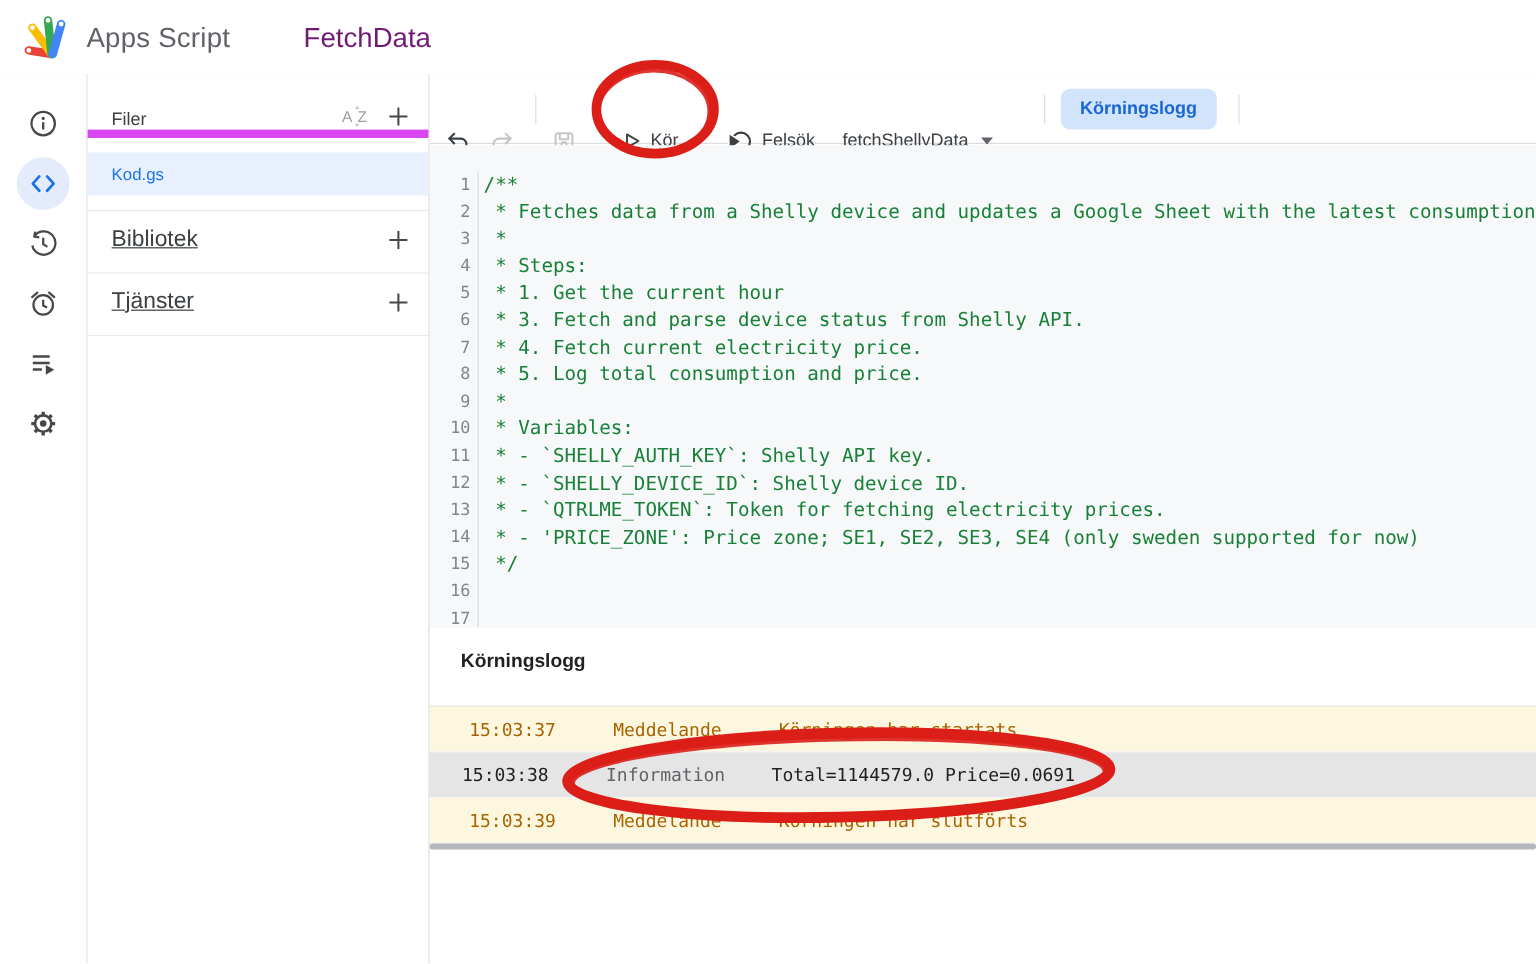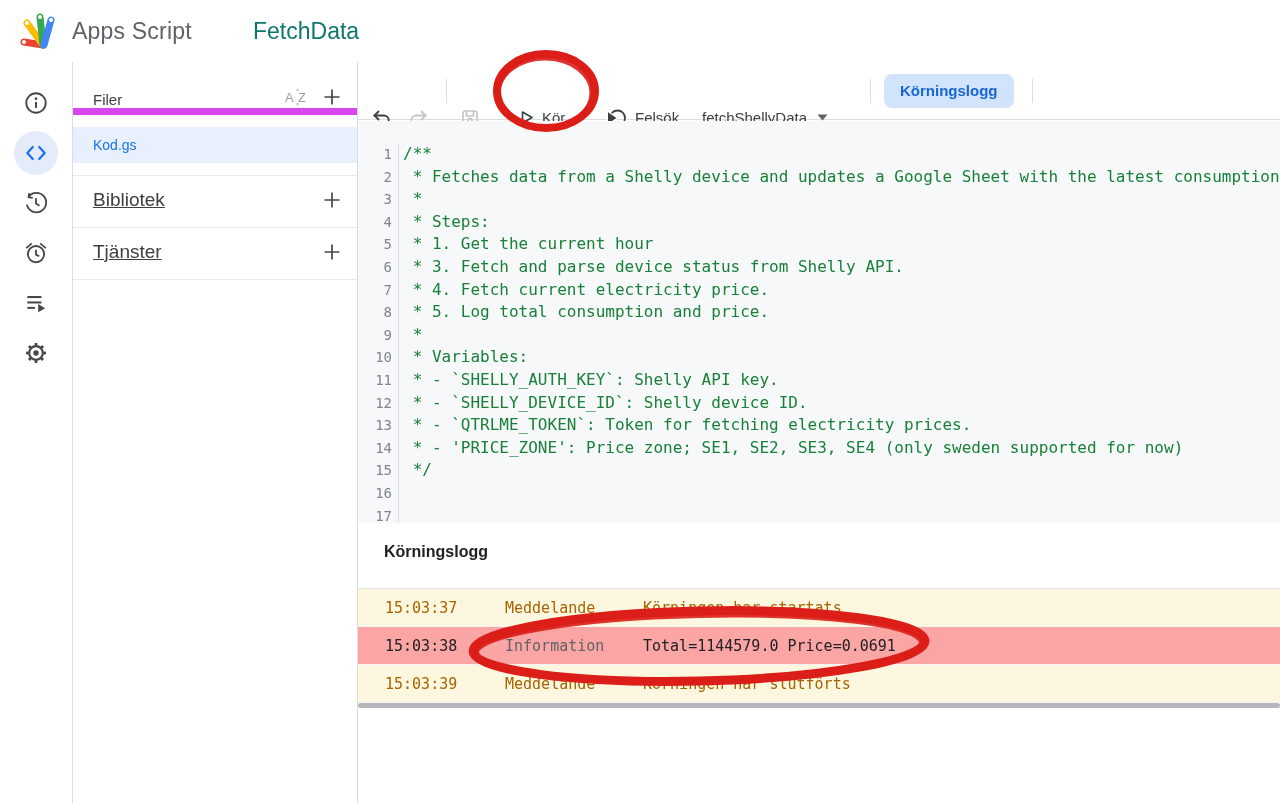--- a/index.html
+++ b/index.html
@@ -5,21 +5,21 @@
   html,body{margin:0;padding:0;background:#fff;}
   .app{position:relative;width:1280px;height:803px;background:#fff;overflow:hidden;
        font-family:"Liberation Sans",sans-serif;color:#3c4043;}
   
   .header{position:absolute;left:0;top:0;width:1280px;height:62px;background:#fff;
           border-bottom:1px solid #eceef0;}
   .logo{position:absolute;left:14px;top:9px;}
   .app-name{position:absolute;left:72px;top:0;height:62px;line-height:62px;
             font-size:23px;color:#5f6368;letter-spacing:.2px;}
   .project-title{position:absolute;left:253px;top:0;height:62px;line-height:62px;
-                 font-size:23px;color:#0f766e;}
+                 font-size:23px;color:#701a75;}
   
   .rail{position:absolute;left:0;top:62px;width:73px;height:741px;background:#fff;
         border-right:1px solid #dadce0;box-sizing:border-box;padding-top:17px;
         display:flex;flex-direction:column;align-items:center;gap:2px;}
   .rail-btn{width:48px;height:48px;display:flex;align-items:center;justify-content:center;
             border-radius:50%;position:relative;cursor:pointer;}
   .rail-btn .active-bg{position:absolute;width:44px;height:44px;border-radius:50%;background:#e4ecfb;}
   .rail-btn svg{position:relative;}
   
   .files{position:absolute;left:73px;top:62px;width:285px;height:741px;background:#fff;
@@ -55,22 +55,22 @@
       color:#80868b;}
   .gutter-sep{position:absolute;left:40px;top:22px;width:1px;height:384px;background:#dadce0;}
   .code{position:absolute;left:45px;top:22px;right:0;}
   .cl{font-family:"DejaVu Sans Mono",monospace;font-size:16px;line-height:22.6px;height:22.6px;
       color:#188038;white-space:pre;}
   
   .log-title{position:absolute;left:384px;top:543px;font-size:16px;font-weight:bold;color:#202124;}
   .log-rows{position:absolute;left:358px;top:588px;width:922px;border-top:1px solid #e0e0e0;}
   .log-row{display:flex;align-items:center;height:38px;border-bottom:1px solid #f1f3f4;
            font-family:"DejaVu Sans Mono",monospace;font-size:15px;box-sizing:border-box;}
-  .log-row.notice{background:#fef7e0;color:#a86300;}
-  .log-row.info{background:#fca5a5;color:#202124;}
+  .log-row.notice{background:#fef7e0;color:#a86300;padding-left:6px;}
+  .log-row.info{background:#e5e5e5;color:#202124;}
   .log-time{margin-left:27px;width:120px;}
   .log-type{width:138px;}
   .log-row.info .log-type{color:#5f6368;}
   .hscroll{position:absolute;left:358px;top:703px;width:922px;height:5px;background:#b4b8bc;
            border-radius:3px;}
   
   .annotations{position:absolute;left:0;top:0;pointer-events:none;z-index:20;}
 </style>
 </head>
 <body>

